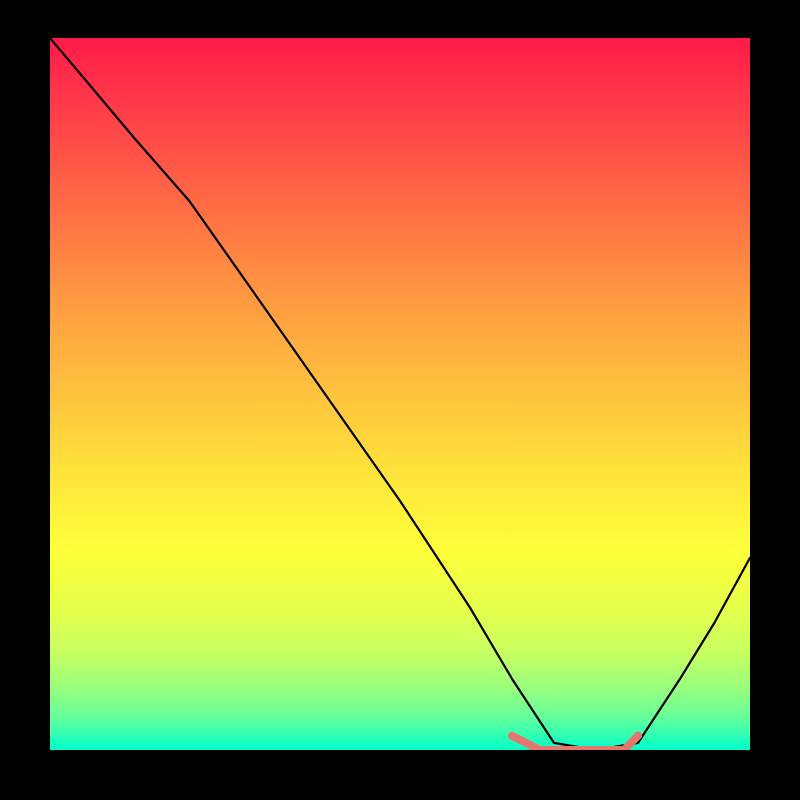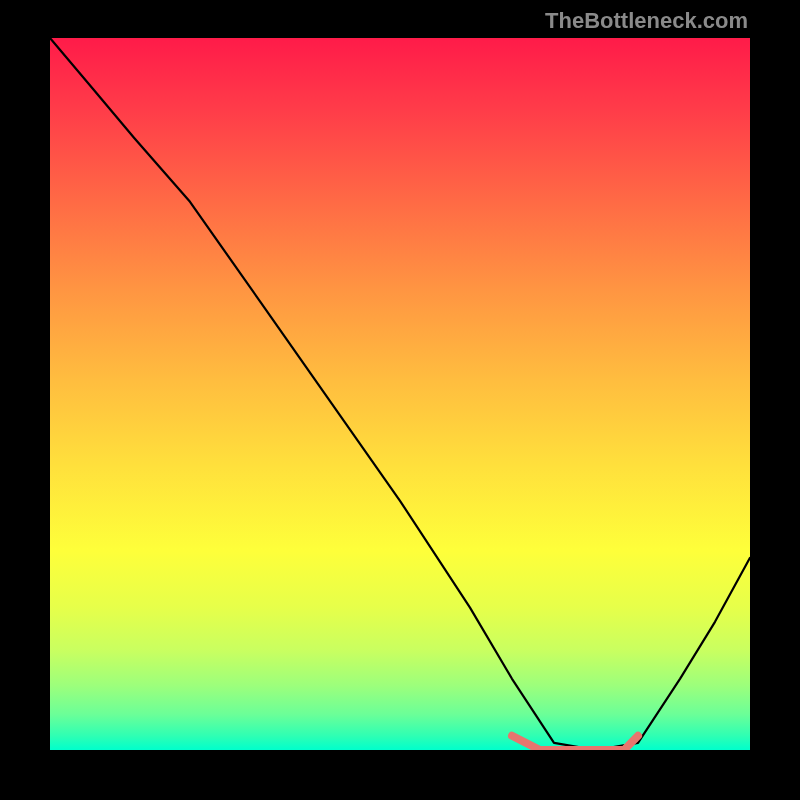--- a/index.html
+++ b/index.html
@@ -59,15 +59,14 @@
 
 <div class="container">
 
   <div class="chart-area"></div>
 
   <svg class="curve-svg" viewBox="0 0 700 712" preserveAspectRatio="none">
     <path id="curve-path" fill="none" stroke="#000000" stroke-width="2.2" stroke-linecap="round" stroke-linejoin="round" d="M0.0 0.0 L42.0 49.8 L84.0 99.7 L140.0 163.8 L210.0 263.4 L280.0 363.1 L350.0 462.8 L420.0 569.6 L462.0 640.8 L504.0 704.9 L546.0 712.0 L588.0 704.9 L630.0 640.8 L665.0 583.8 L700.0 519.8"></path>
     <path id="marker-path" fill="none" stroke="#e7766e" stroke-width="8" stroke-linecap="round" stroke-linejoin="round" d="M462.0 697.8 L490.0 712.0 L518.0 712.0 L546.0 712.0 L574.0 712.0 L588.0 697.8"></path>
   </svg>
 
-  <div class="attribution">TheBottleneck.com</div>
 
 </div>
 
 </body></html>

